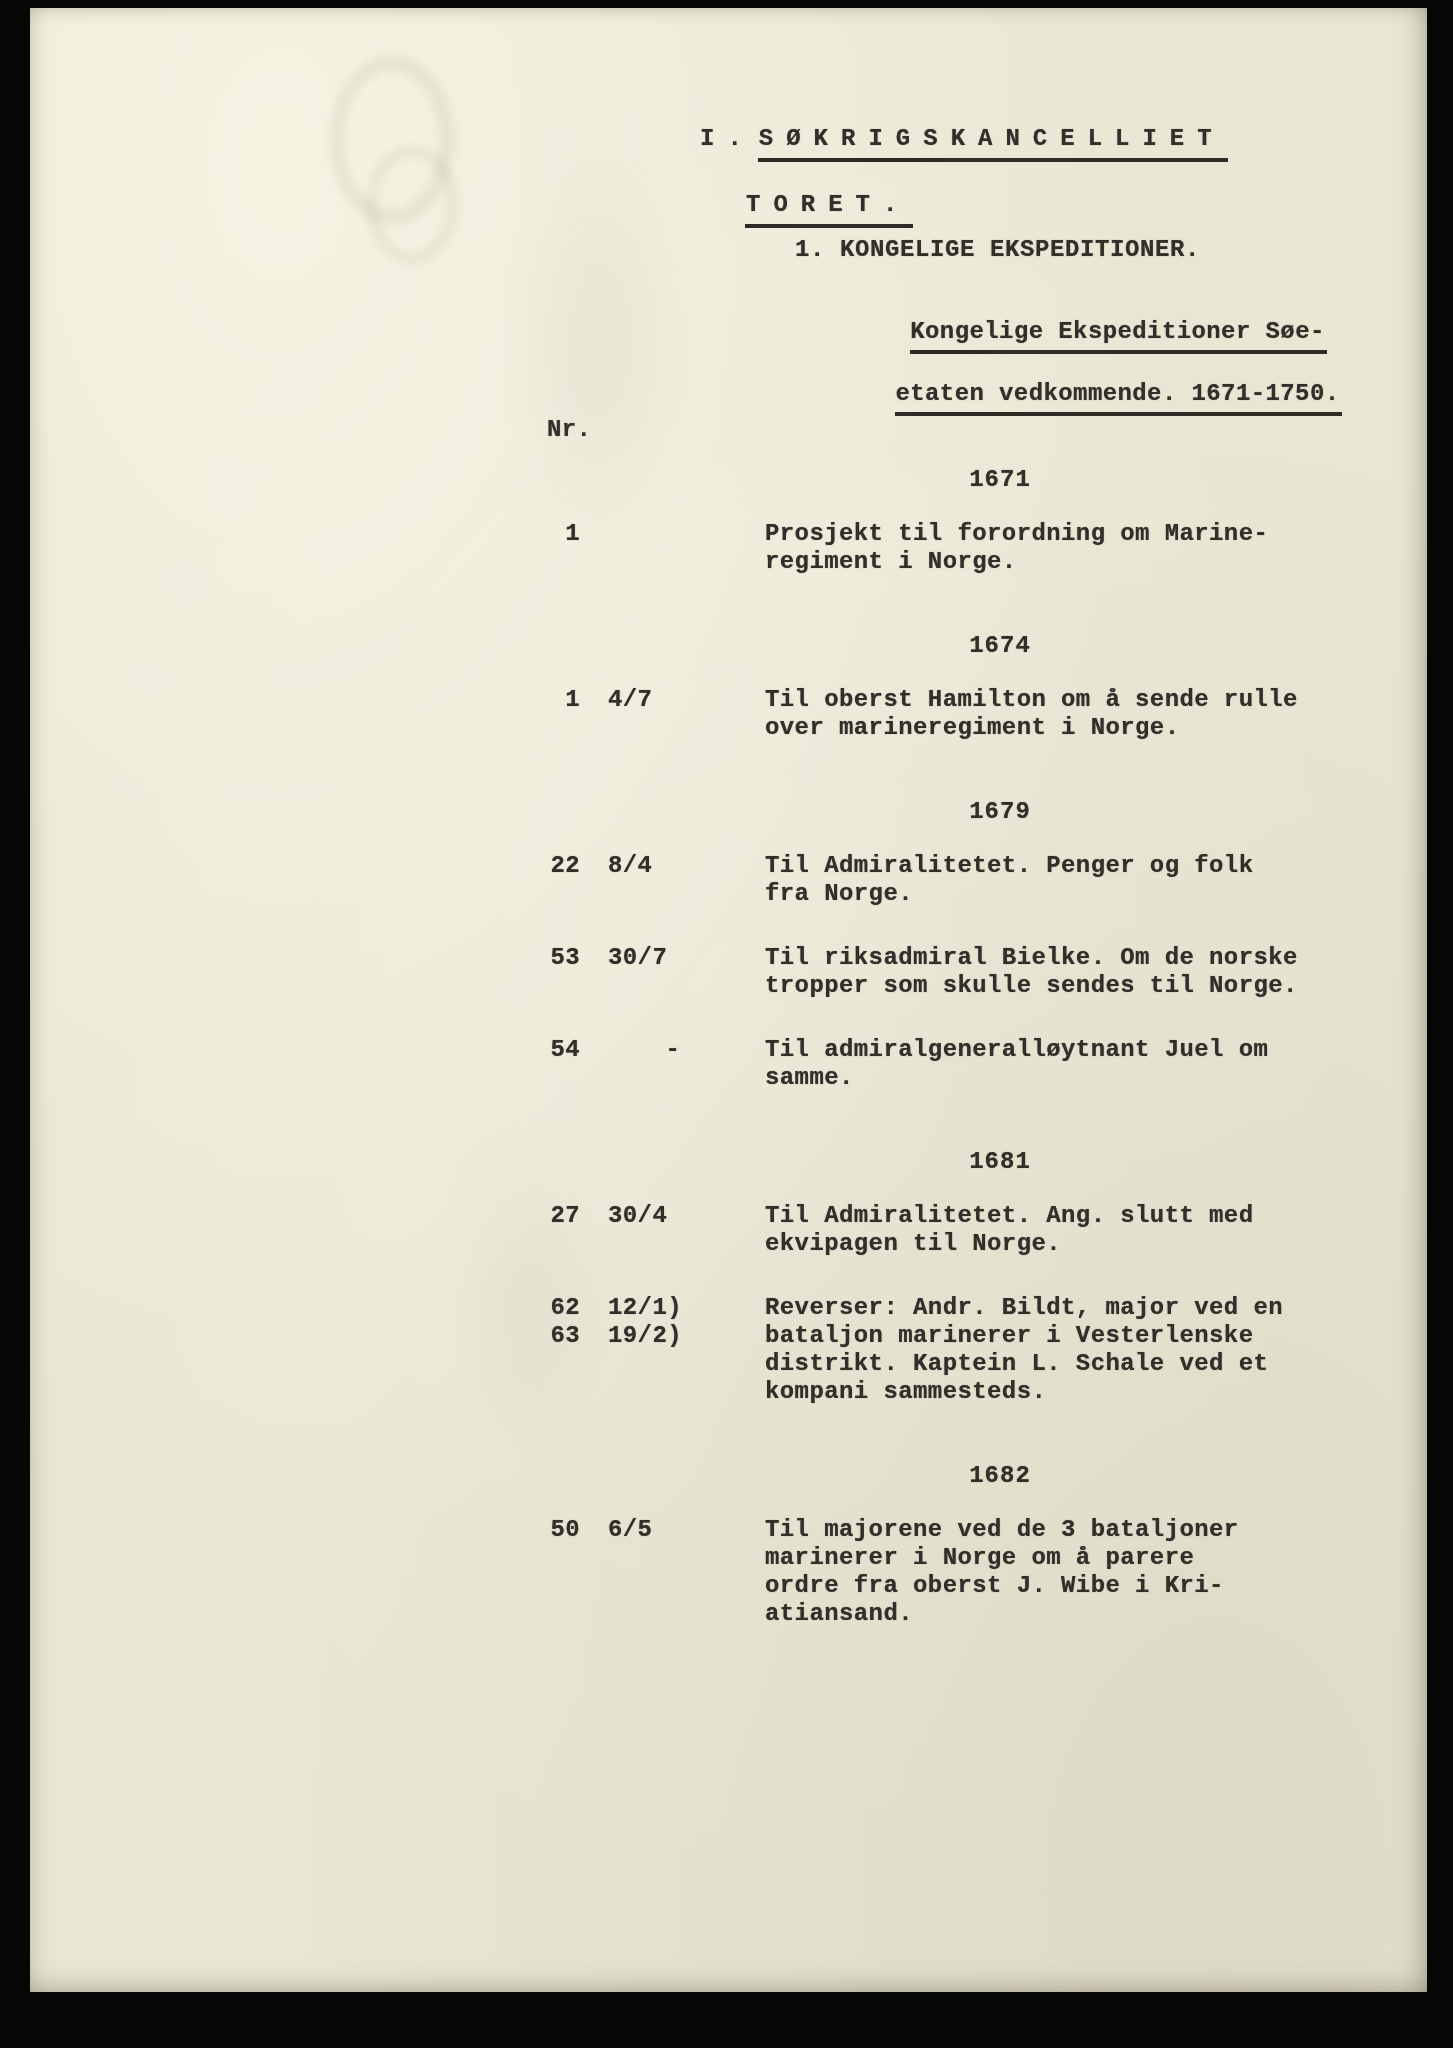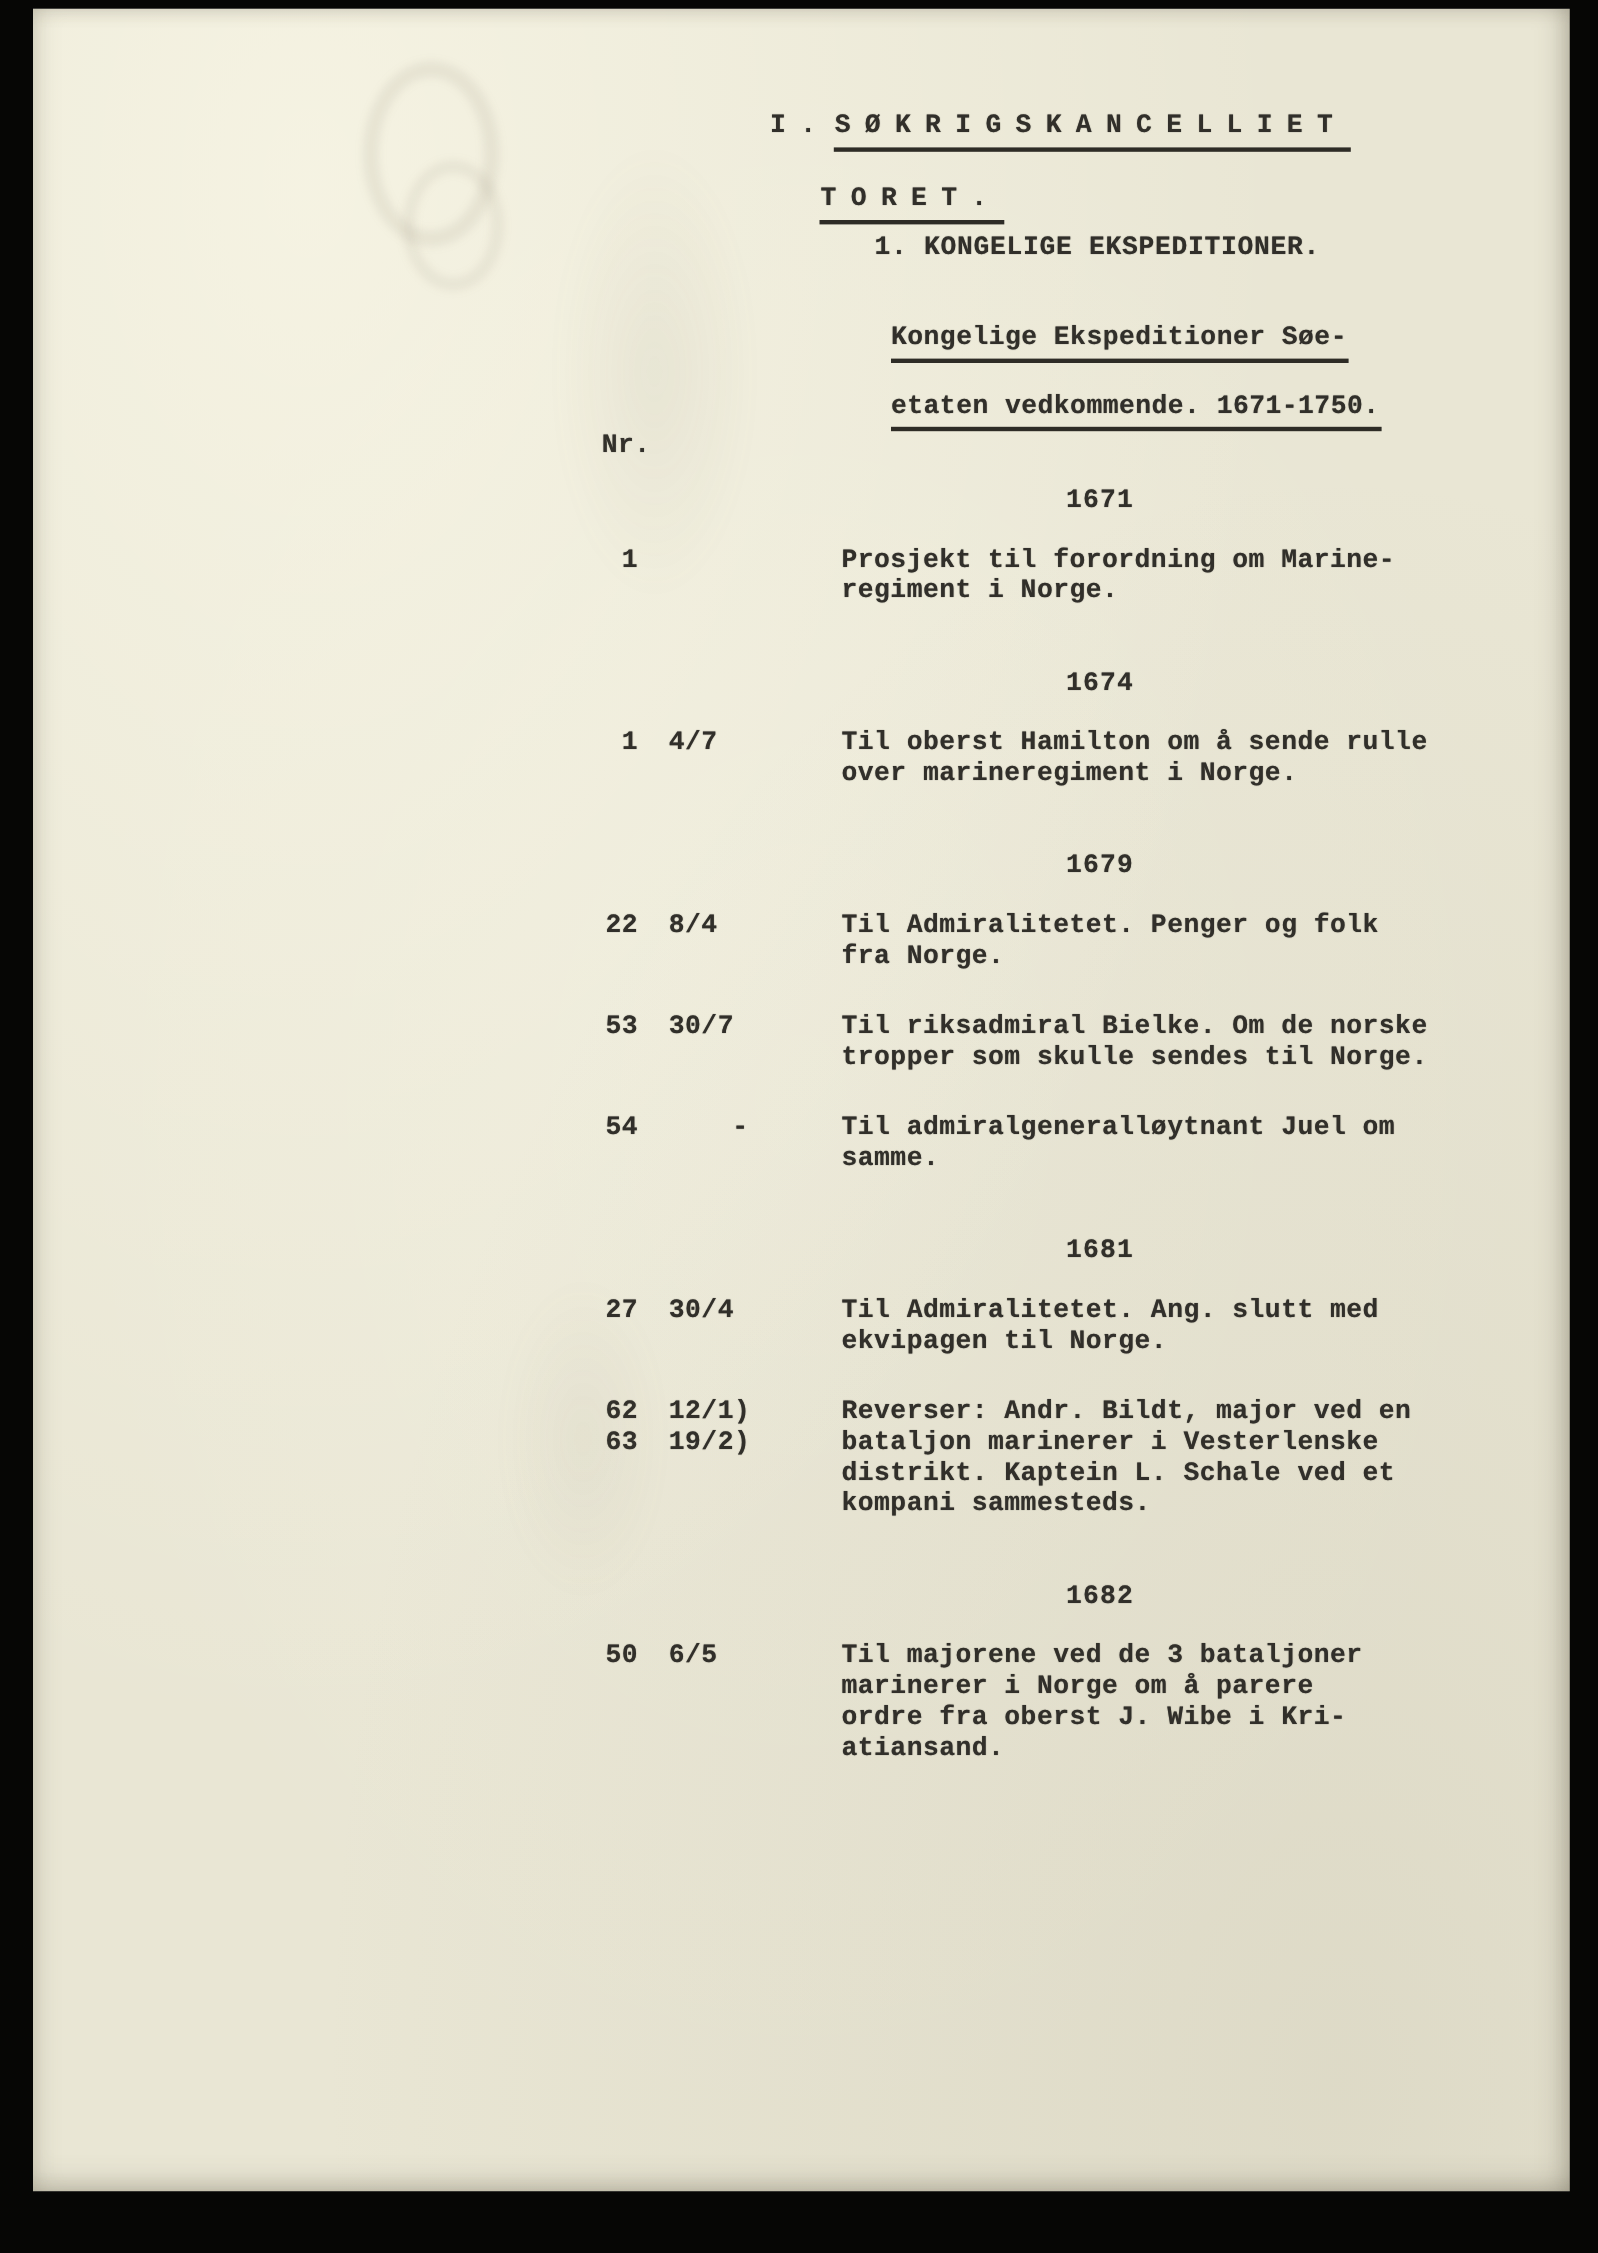--- a/index.html
+++ b/index.html
@@ -19,42 +19,42 @@
     background:
       radial-gradient(ellipse at 18% 8%, rgba(255,253,238,0.55), rgba(255,253,238,0) 55%),
       radial-gradient(ellipse at 85% 95%, rgba(176,170,146,0.20), rgba(176,170,146,0) 55%),
       radial-gradient(ellipse at 50% 50%, rgba(255,255,245,0.15), rgba(255,255,245,0) 70%),
       #e9e6d4;
     box-shadow:
       inset -16px 0 26px -12px rgba(92,87,70,0.38),
       inset 14px 0 24px -12px rgba(110,104,85,0.22),
       inset 0 -18px 28px -14px rgba(92,87,70,0.30),
       inset 0 10px 18px -10px rgba(120,113,92,0.18);
-    padding-top:92px;
+    padding-top:116px;
     color:#312f2a;
     font-weight:bold;
     font-size:24px;
     line-height:28px;
     letter-spacing:0.4px;
     text-shadow:0 0 1px rgba(49,47,42,0.65);
   }
   
   .ghost{position:absolute;border-radius:50%;pointer-events:none;}
   .g1{left:300px;top:48px;width:96px;height:140px;border:14px solid rgba(118,112,86,0.10);filter:blur(4px);}
   .g2{left:336px;top:138px;width:70px;height:96px;border:11px solid rgba(118,112,86,0.09);filter:blur(4px);}
   .g3{left:470px;top:120px;width:190px;height:420px;background:radial-gradient(ellipse,rgba(122,116,90,0.07),rgba(122,116,90,0) 70%);filter:blur(6px);}
   .g4{left:420px;top:1150px;width:160px;height:300px;background:radial-gradient(ellipse,rgba(122,116,90,0.05),rgba(122,116,90,0) 70%);filter:blur(6px);}
 
   .heading{margin-left:670px;line-height:30px;letter-spacing:13px;}
   .h-line + .h-line{margin-top:28px;margin-left:45px;}
   .h-num{margin-right:3px;}
   .h-ul{display:inline-block;border-bottom:4px solid #2e2c26;padding:0 3px 4px 1px;}
 
   .subheading{margin-top:8px;margin-left:765px;letter-spacing:0.6px;}
-  .subtitle{margin-left:780px;}
+  .subtitle{margin-left:780px;text-align:center;}
   .st1{margin-top:54px;}
   .st2{margin-top:26px;}
   .st-ul{display:inline-block;border-bottom:4px solid #2e2c26;padding:0 2px 4px 0;}
 
   .nr-label{margin-left:517px;}
 
   .register{margin:0;}
   .section{margin-top:56px;}
   .sec-first{margin-top:22px;}
   .year{margin-left:450px;width:1040px;text-align:center;letter-spacing:1px;}

